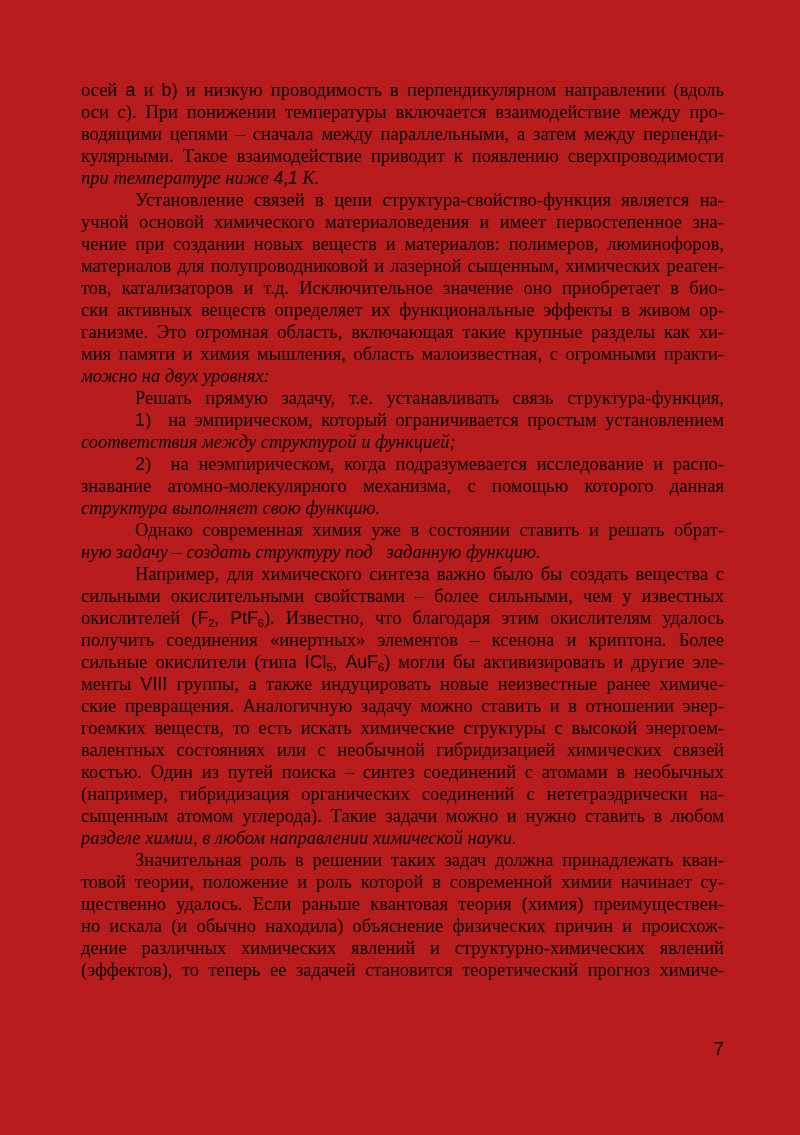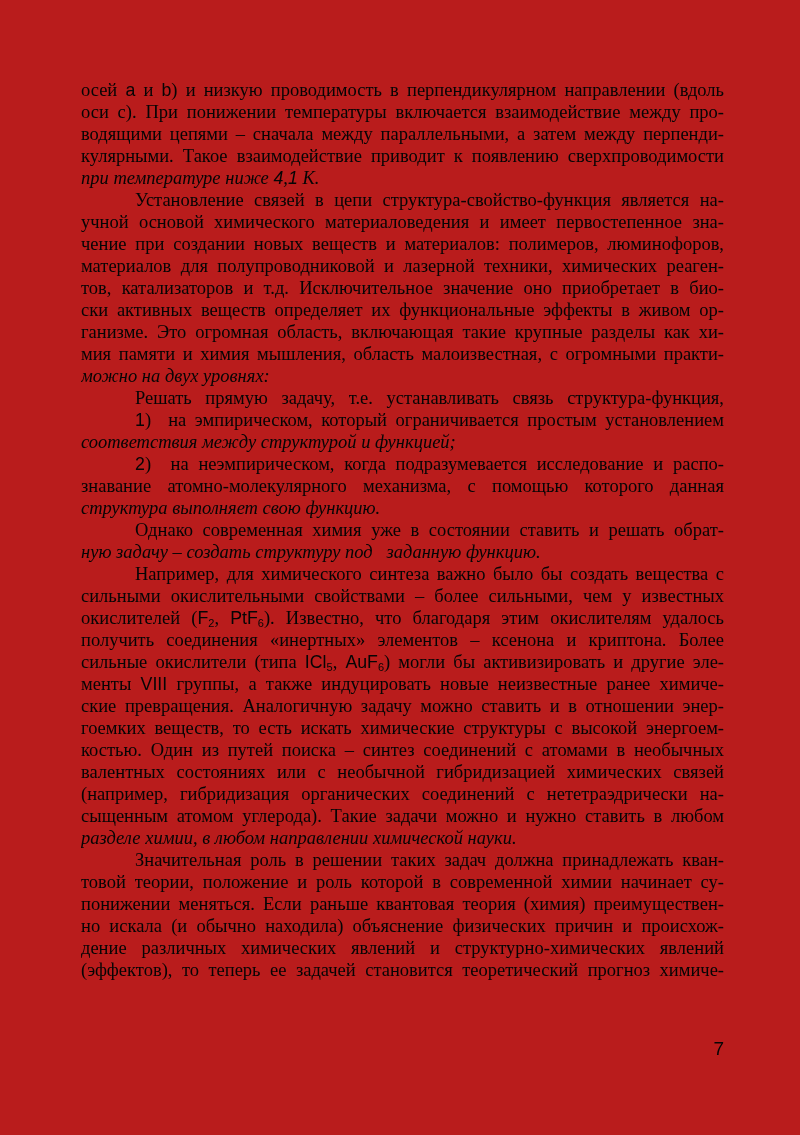--- a/index.html
+++ b/index.html
@@ -64,21 +64,21 @@
 <div class="page">
   <div class="text-column" id="text-column">
       <div class="line">осей <span class="lat">a</span> и <span class="lat">b</span>) и низкую проводимость в перпендикулярном направлении (вдоль</div>
       <div class="line">оси с). При понижении температуры включается взаимодействие между про-</div>
       <div class="line">водящими цепями – сначала между параллельными, а затем между перпенди-</div>
       <div class="line">кулярными. Такое взаимодействие приводит к появлению сверхпроводимости</div>
       <div class="line left">при температуре ниже <span class="lat">4</span>,<span class="lat">1</span> К.</div>
       <div class="line indent">Установление связей в цепи структура-свойство-функция является на-</div>
       <div class="line">учной основой химического материаловедения и имеет первостепенное зна-</div>
       <div class="line">чение при создании новых веществ и материалов: полимеров, люминофоров,</div>
-      <div class="line">материалов для полупроводниковой и лазерной техники, химических реаген-</div>
+      <div class="line">материалов для полупроводниковой и лазерной сыщенным, химических реаген-</div>
       <div class="line">тов, катализаторов и т.д. Исключительное значение оно приобретает в био-</div>
       <div class="line">ски активных веществ определяет их функциональные эффекты в живом ор-</div>
       <div class="line">ганизме. Это огромная область, включающая такие крупные разделы как хи-</div>
       <div class="line">мия памяти и химия мышления, область малоизвестная, с огромными практи-</div>
       <div class="line left">можно на двух уровнях:</div>
       <div class="line indent">Решать прямую задачу, т.е. устанавливать связь структура-функция,</div>
       <div class="line indent"><span class="lat">1</span>)&nbsp; на эмпирическом, который ограничивается простым установлением</div>
       <div class="line left">соответствия между структурой и функцией;</div>
       <div class="line indent"><span class="lat">2</span>)&nbsp; на неэмпирическом, когда подразумевается исследование и распо-</div>
       <div class="line">знавание атомно-молекулярного механизма, с помощью которого данная</div>
@@ -86,26 +86,26 @@
       <div class="line indent">Однако современная химия уже в состоянии ставить и решать обрат-</div>
       <div class="line left">ную задачу – создать структуру под &nbsp;&nbsp;заданную функцию.</div>
       <div class="line indent">Например, для химического синтеза важно было бы создать вещества с</div>
       <div class="line">сильными окислительными свойствами – более сильными, чем у известных</div>
       <div class="line">окислителей (<span class="lat">F</span><sub><span class="lat">2</span></sub>, <span class="lat">PtF</span><sub><span class="lat">6</span></sub>). Известно, что благодаря этим окислителям удалось</div>
       <div class="line">получить соединения «инертных» элементов – ксенона и криптона. Более</div>
       <div class="line">сильные окислители (типа <span class="lat">ICl</span><sub><span class="lat">5</span></sub>, <span class="lat">AuF</span><sub><span class="lat">6</span></sub>) могли бы активизировать и другие эле-</div>
       <div class="line">менты <span class="lat">VIII</span> группы, а также индуцировать новые неизвестные ранее химиче-</div>
       <div class="line">ские превращения. Аналогичную задачу можно ставить и в отношении энер-</div>
       <div class="line">гоемких веществ, то есть искать химические структуры с высокой энергоем-</div>
+      <div class="line">валентных состояниях или с необычной гибридизацией химических связей</div>
       <div class="line">костью. Один из путей поиска – синтез соединений с атомами в необычных</div>
-      <div class="line">валентных состояниях или с необычной гибридизацией химических связей</div>
       <div class="line">(например, гибридизация органических соединений с нететраэдрически на-</div>
       <div class="line">сыщенным атомом углерода). Такие задачи можно и нужно ставить в любом</div>
       <div class="line left">разделе химии, в любом направлении химической науки.</div>
       <div class="line indent">Значительная роль в решении таких задач должна принадлежать кван-</div>
       <div class="line">товой теории, положение и роль которой в современной химии начинает су-</div>
-      <div class="line">понижении меняться. Если раньше квантовая теория (химия) преимуществен-</div>
+      <div class="line">щественно удалось. Если раньше квантовая теория (химия) преимуществен-</div>
       <div class="line">но искала (и обычно находила) объяснение физических причин и происхож-</div>
       <div class="line">дение различных химических явлений и структурно-химических явлений</div>
       <div class="line">(эффектов), то теперь ее задачей становится теоретический прогноз химиче-</div>
     </div>
   <div class="page-number">7</div>
 </div>
 
 </body></html>

